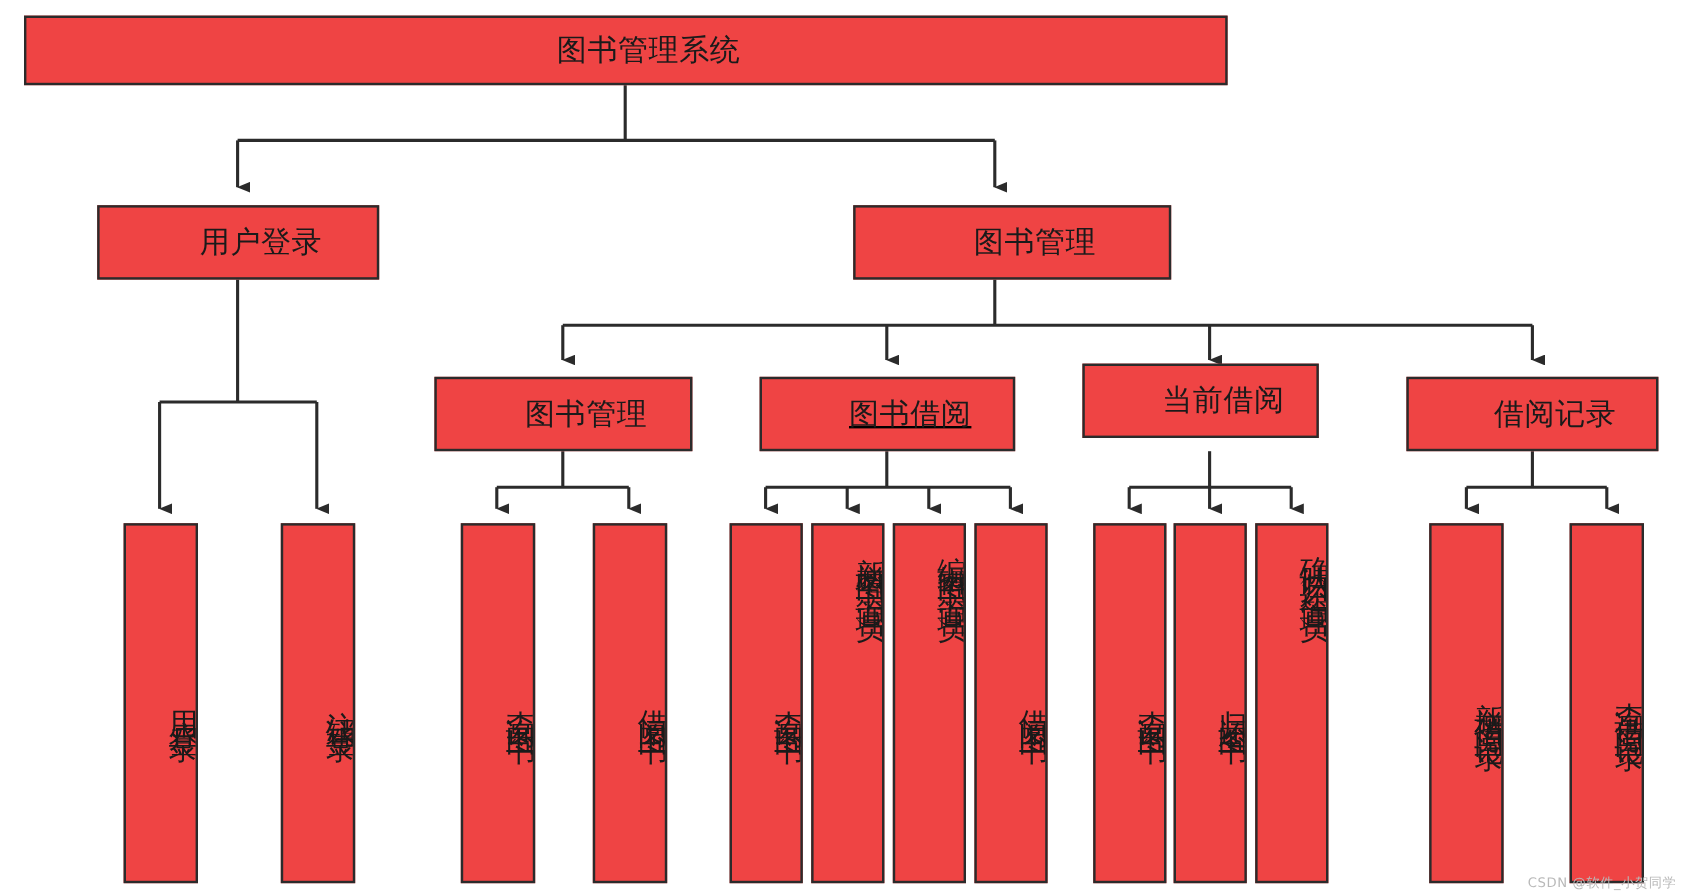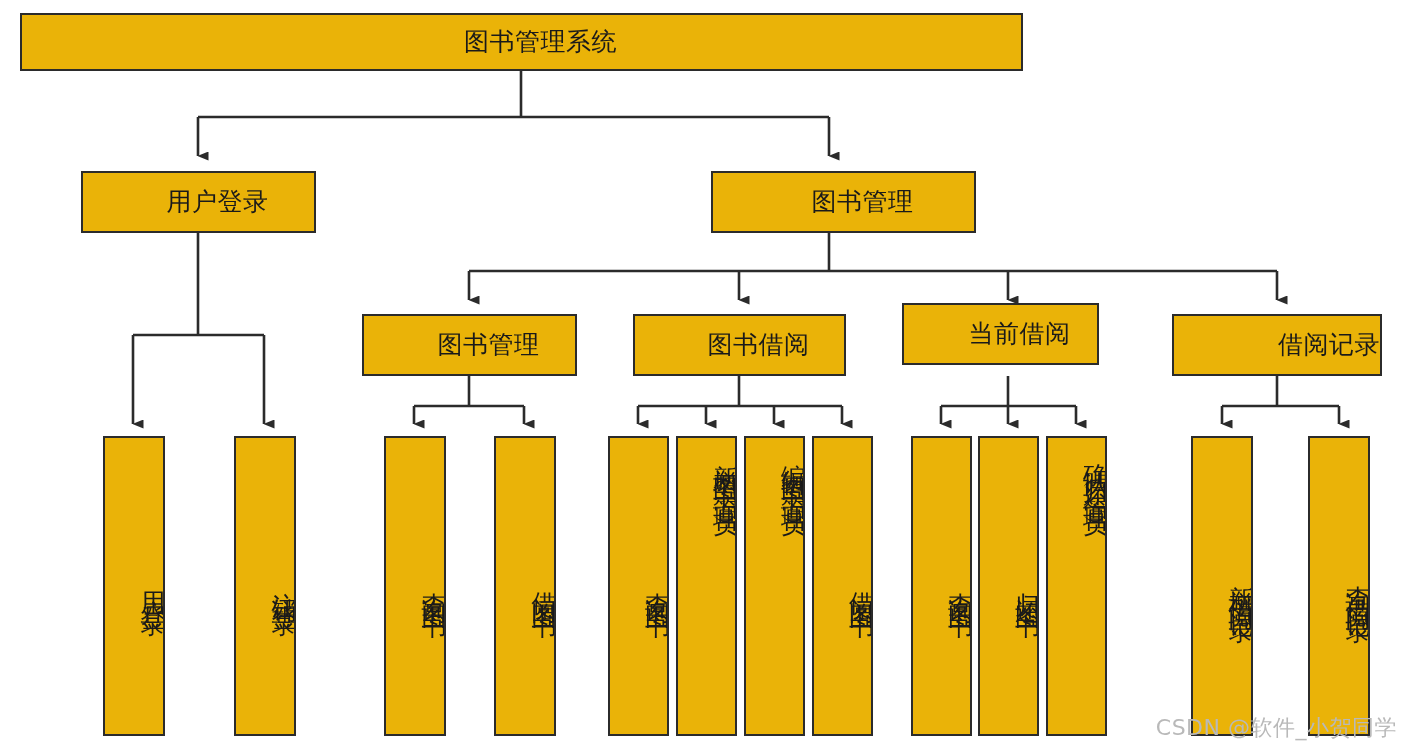--- a/index.html
+++ b/index.html
@@ -22,21 +22,21 @@
     position: absolute;
     left: 0;
     top: 0;
     width: 1405px;
     height: 747px;
     pointer-events: none;
   }
   .node {
     position: absolute;
     box-sizing: border-box;
-    background: #eab308;
+    background: #ef4444;
     border: 2.5px solid #2b2b2b;
     display: flex;
     align-items: center;
     justify-content: center;
     overflow: hidden;
     padding-left: 38px;
   }
   .node .label-h {
     font-size: 25px;
     color: #1a1a1a;
@@ -59,21 +59,21 @@
     white-space: nowrap;
   }
   .node.vert.centered {
     align-items: center;
     padding-top: 0;
   }
   .watermark {
     position: absolute;
     right: 8px;
     bottom: 4px;
-    font-size: 22px;
+    font-size: 11px;
     color: #b9b9b9;
     white-space: nowrap;
     letter-spacing: 0.5px;
   }
 </style>
 </head>
 <body>
 
 <div id="diagram-root">
 
@@ -137,27 +137,27 @@
   <div class="node" style="left:81px; top:171px; width:235px; height:62px;">
     <span class="label-h">用户登录</span>
   </div>
   <div class="node" style="left:711px; top:171px; width:265px; height:62px;">
     <span class="label-h">图书管理</span>
   </div>
 
   <div class="node" style="left:362px; top:314px; width:215px; height:62px;">
     <span class="label-h">图书管理</span>
   </div>
-  <div class="node" style="left:633px; top:314px; width:213px; height:62px;">
+  <div class="node" style="left:633px; top:314px; width:213px; height:62px;text-decoration:underline;">
     <span class="label-h">图书借阅</span>
   </div>
   <div class="node" style="left:902px; top:303px; width:197px; height:62px;">
     <span class="label-h">当前借阅</span>
   </div>
-  <div class="node" style="left:1172px; top:314px; width:210px; height:62px;justify-content:flex-end;">
+  <div class="node" style="left:1172px; top:314px; width:210px; height:62px;">
     <span class="label-h">借阅记录</span>
   </div>
 
   <div class="node vert centered" style="left:103px; top:436px; width:62px; height:300px;">
     <span class="label-v">用户登录</span>
   </div>
   <div class="node vert centered" style="left:234px; top:436px; width:62px; height:300px;">
     <span class="label-v">注销登录</span>
   </div>
 

